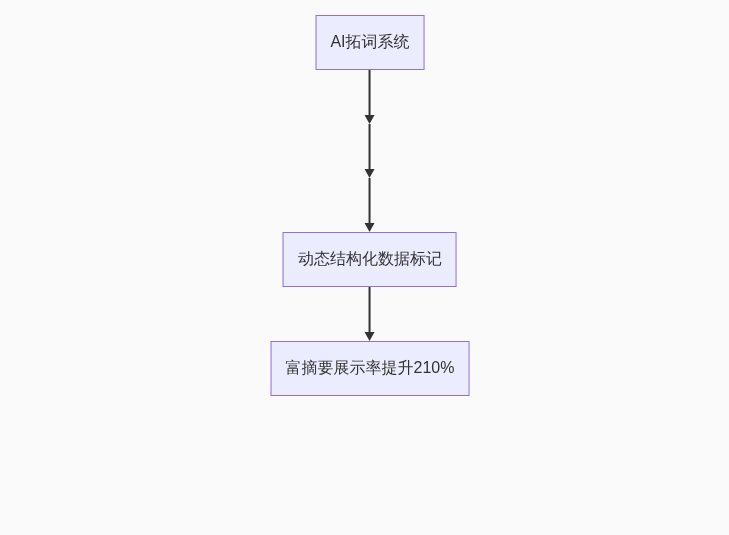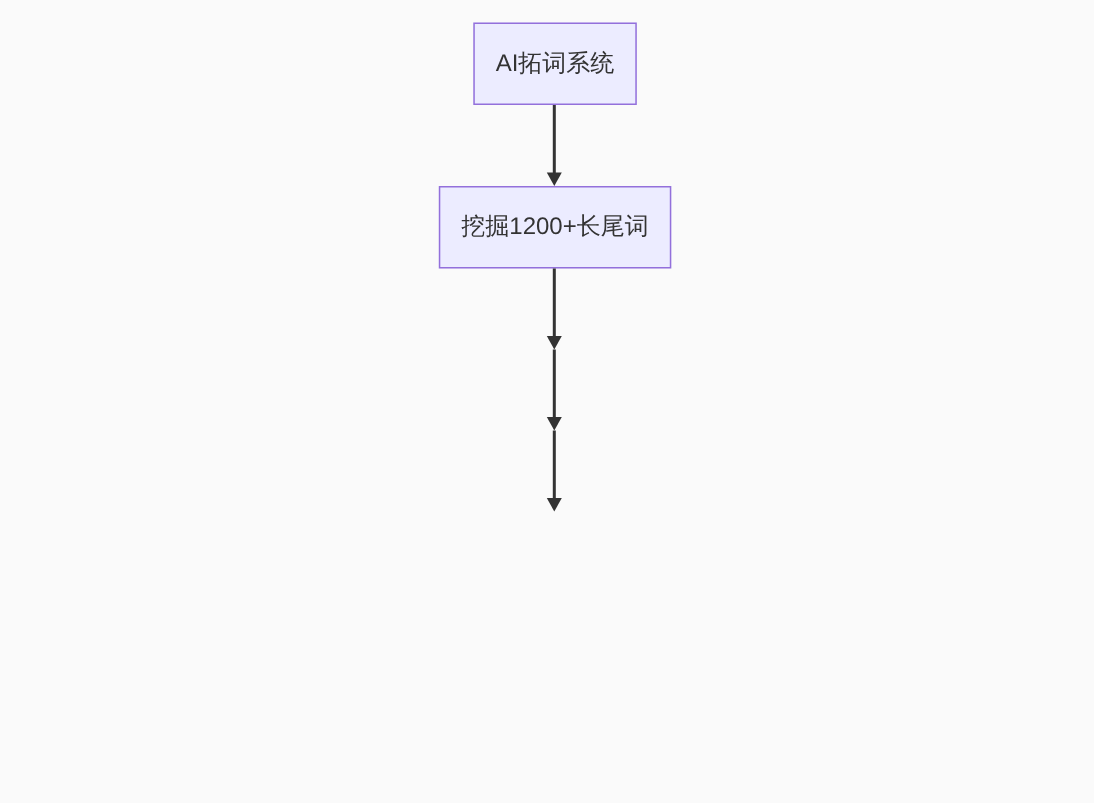--- a/index.html
+++ b/index.html
@@ -66,35 +66,38 @@
 
   <div class="flow-node">
     <span class="node-label">AI拓词系统</span>
   </div>
 
   <div class="arrow">
     <div class="arrow-line"></div>
     <div class="arrow-head"></div>
   </div>
 
-  <div class="flow-node">
-    <span class="node-label">挖掘1200+长尾词</span>
-  </div>
 
   <div class="arrow">
     <div class="arrow-line"></div>
     <div class="arrow-head"></div>
   </div>
 
 
   <div class="arrow">
     <div class="arrow-line"></div>
     <div class="arrow-head"></div>
   </div>
 
+  <div class="flow-node">
+    <span class="node-label">动态结构化数据标记</span>
+  </div>
 
   <div class="arrow">
     <div class="arrow-line"></div>
     <div class="arrow-head"></div>
   </div>
 
+  <div class="flow-node">
+    <span class="node-label">富摘要展示率提升210%</span>
+  </div>
 
 </div>
 
 </body></html>

